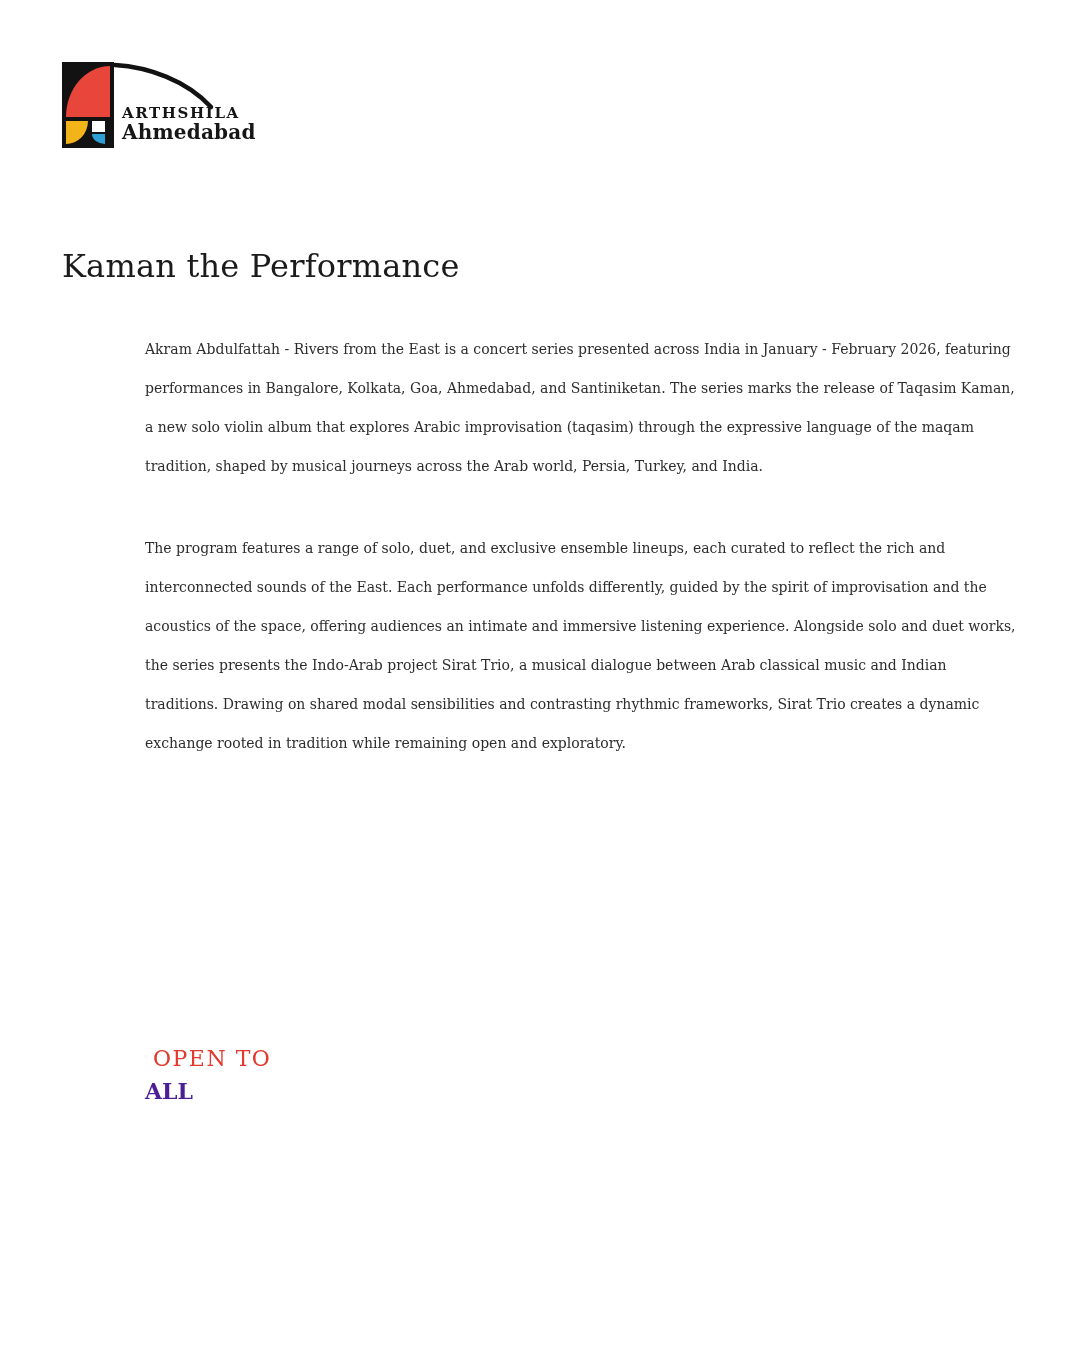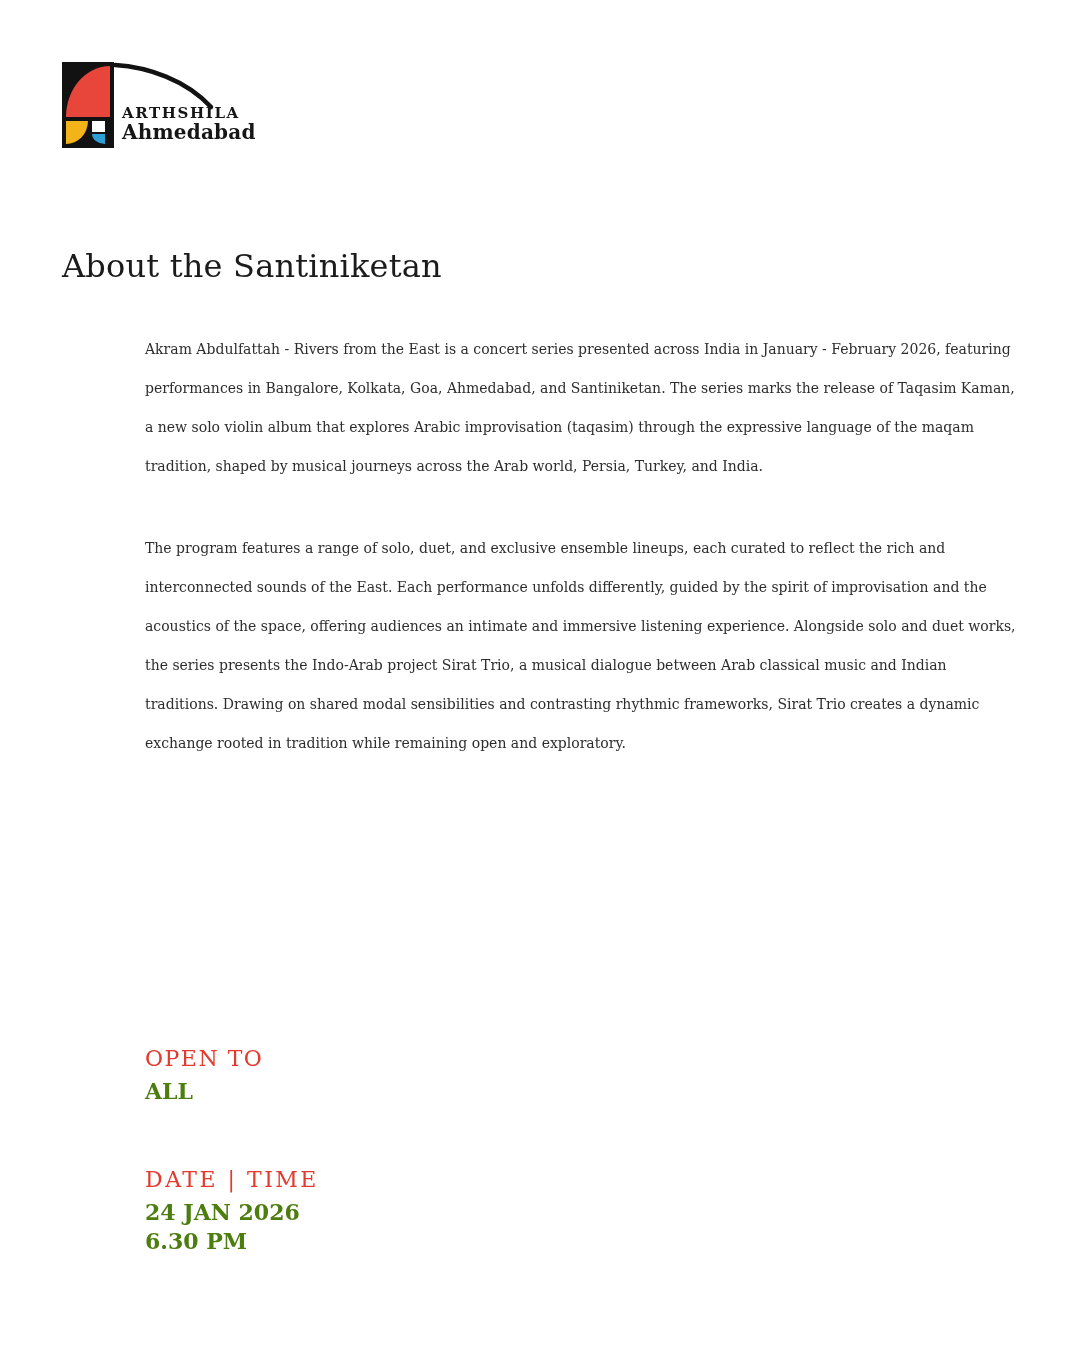--- a/index.html
+++ b/index.html
@@ -40,22 +40,22 @@
 
   
   .content{position:absolute;left:145px;top:330px;width:878px;
     font-size:14px;line-height:39px;color:var(--text-body);}
   .content p{margin:0;}
   .content p + p{margin-top:43px;}
 
   
   .meta-row{position:absolute;left:145px;top:1046px;display:flex;}
   .meta-col-1{width:543px;}
-  .meta-label{color:var(--accent-red);font-size:22px;line-height:26px;letter-spacing:1.5px;white-space:nowrap;}
-  .meta-value{color:#4d7c0f;font-size:22px;line-height:30px;font-weight:700;margin-top:4px;white-space:nowrap;}
+  .meta-label{color:var(--accent-red);font-size:22px;line-height:26px;letter-spacing:1.5px;white-space:nowrap;margin-left:8px;}
+  .meta-value{color:#4c1d95;font-size:22px;line-height:30px;font-weight:700;margin-top:4px;white-space:nowrap;}
   .datetime{position:absolute;left:145px;top:1167px;}
   .datetime .meta-label{letter-spacing:2.5px;}
   .datetime .meta-value{line-height:29px;margin-top:5px;}
   .datetime .meta-value + .meta-value{margin-top:0;}
 </style>
 </head>
 <body>
 
 <div class="page">
 
@@ -74,33 +74,28 @@
 
       <path class="lg-arc" d="M53,3 C86,5 124,18 149,45"></path>
     </svg>
     <div class="wordmark">
       <div class="name">ARTHSHILA</div>
       <div class="city">Ahmedabad</div>
     </div>
   </div>
 
 
-  <h1 class="section-title">About the Santiniketan</h1>
+  <h1 class="section-title">Kaman the Performance</h1>
 
   <div class="content">
     <p>Akram Abdulfattah - Rivers from the East is a concert series presented across India in January - February 2026, featuring performances in Bangalore, Kolkata, Goa, Ahmedabad, and Santiniketan. The series marks the release of Taqasim Kaman, a new solo violin album that explores Arabic improvisation (taqasim) through the expressive language of the maqam tradition, shaped by musical journeys across the Arab world, Persia, Turkey, and India.</p>
     <p>The program features a range of solo, duet, and exclusive ensemble lineups, each curated to reflect the rich and interconnected sounds of the East. Each performance unfolds differently, guided by the spirit of improvisation and the acoustics of the space, offering audiences an intimate and immersive listening experience. Alongside solo and duet works, the series presents the Indo-Arab project Sirat Trio, a musical dialogue between Arab classical music and Indian traditions. Drawing on shared modal sensibilities and contrasting rhythmic frameworks, Sirat Trio creates a dynamic exchange rooted in tradition while remaining open and exploratory.</p>
   </div>
 
   <div class="meta-row">
     <div class="meta-col-1">
       <div class="meta-label">OPEN TO</div>
       <div class="meta-value">ALL</div>
     </div>
   </div>
 
-  <div class="datetime">
-    <div class="meta-label">DATE | TIME</div>
-    <div class="meta-value">24 JAN 2026</div>
-    <div class="meta-value">6.30 PM</div>
-  </div>
 
 </div>
 
 </body></html>

